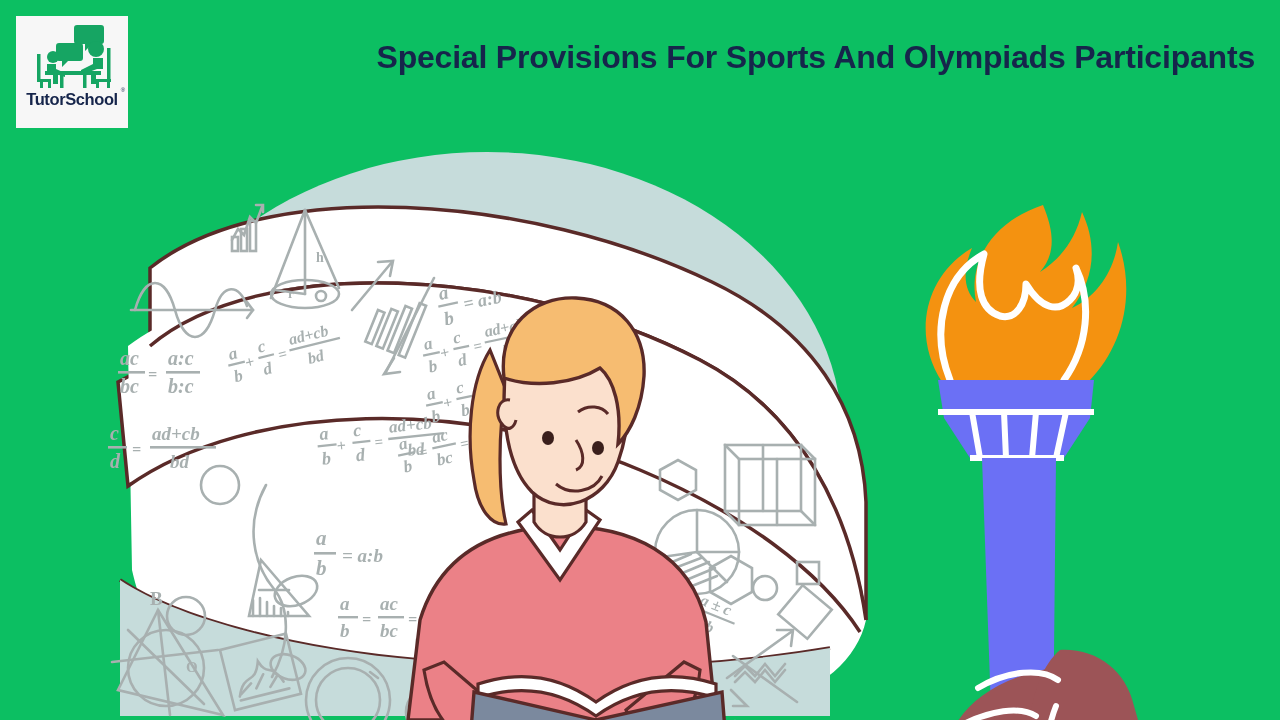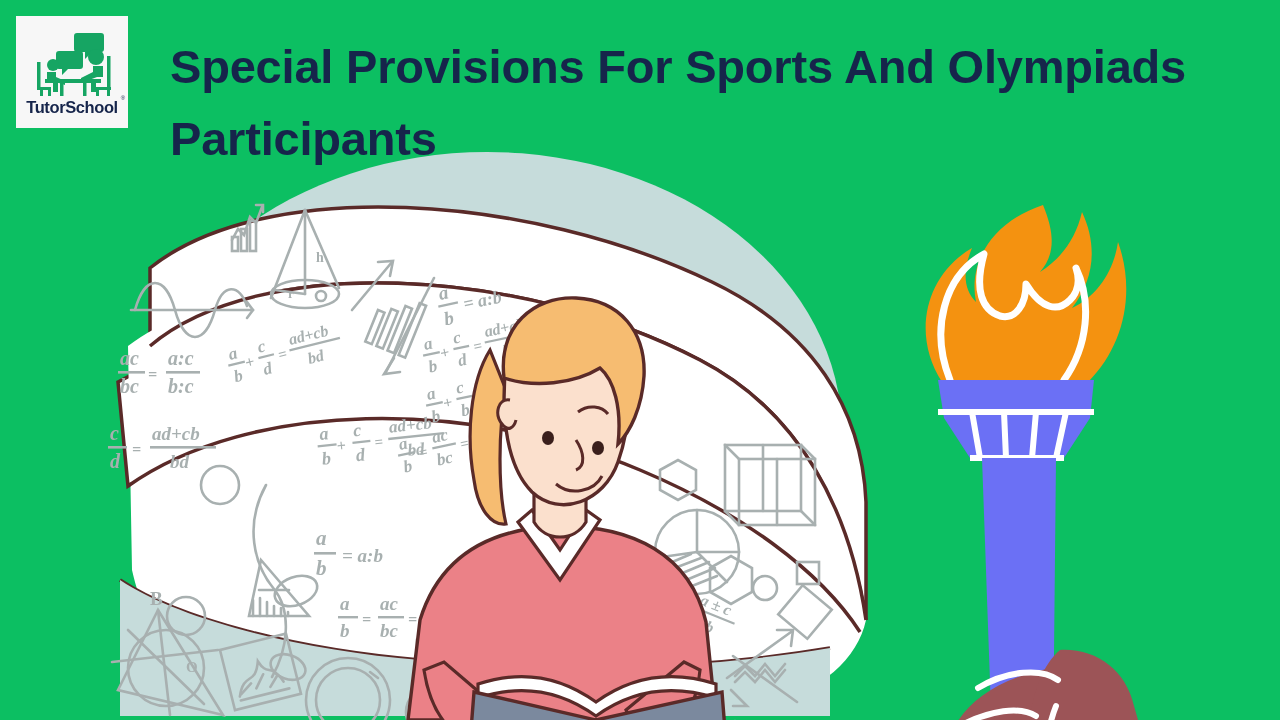--- a/index.html
+++ b/index.html
@@ -29,21 +29,21 @@
     left: 16px;
     top: 16px;
     width: 112px;
     height: 112px;
     background: #f7f7f7;
     display: flex;
     flex-direction: column;
     align-items: center;
     justify-content: flex-start;
     box-sizing: border-box;
-    padding-top: 15px;
+    padding-top: 7px;
   }
   #logo-mark {
     width: 86px;
     height: 66px;
     display: block;
   }
   #logo-wordmark {
     position: relative;
     margin-top: 1px;
     font-family: "Liberation Sans", sans-serif;
@@ -59,27 +59,27 @@
     right: -7px;
     font-size: 6px;
     font-weight: normal;
     color: #16254b;
   }
 
   
   #page-title {
     position: absolute;
     left: 170px;
-    top: 0;
+    top: 12px;
     width: 1085px;
-    text-align: left;
+    text-align: right;
     color: #16254b;
     font-family: "Liberation Sans", sans-serif;
     font-weight: bold;
-    font-size: 47px;
+    font-size: 32px;
     line-height: 1.53;
     letter-spacing: -0.2px;
   }
 
   
   #illustration {
     position: absolute;
     left: 0;
     top: 150px;
     width: 1280px;

